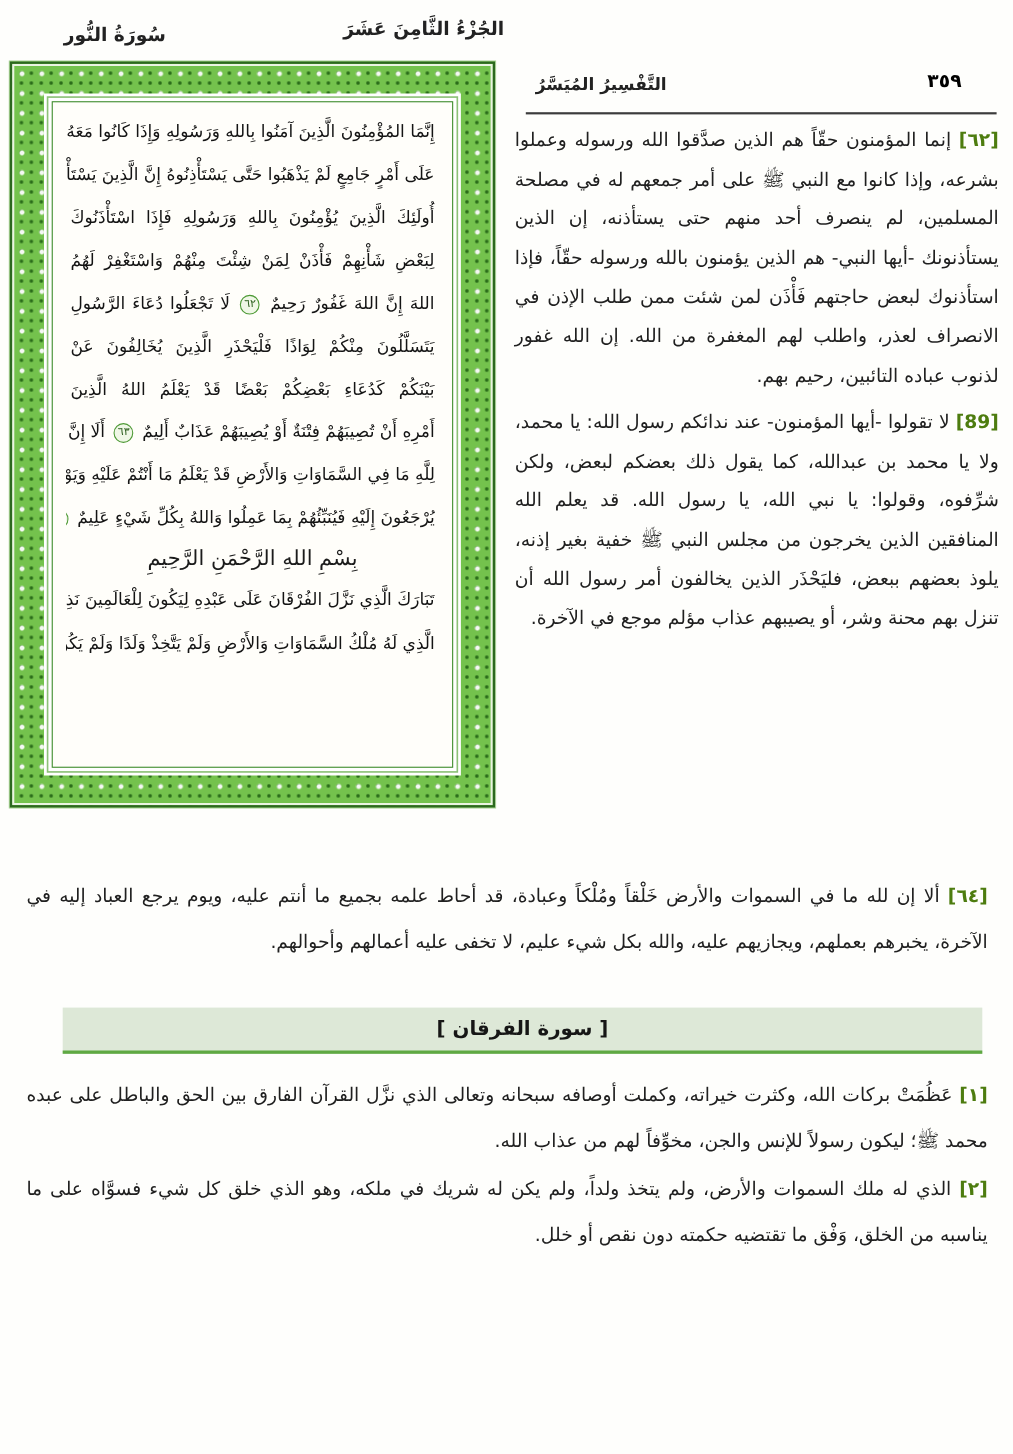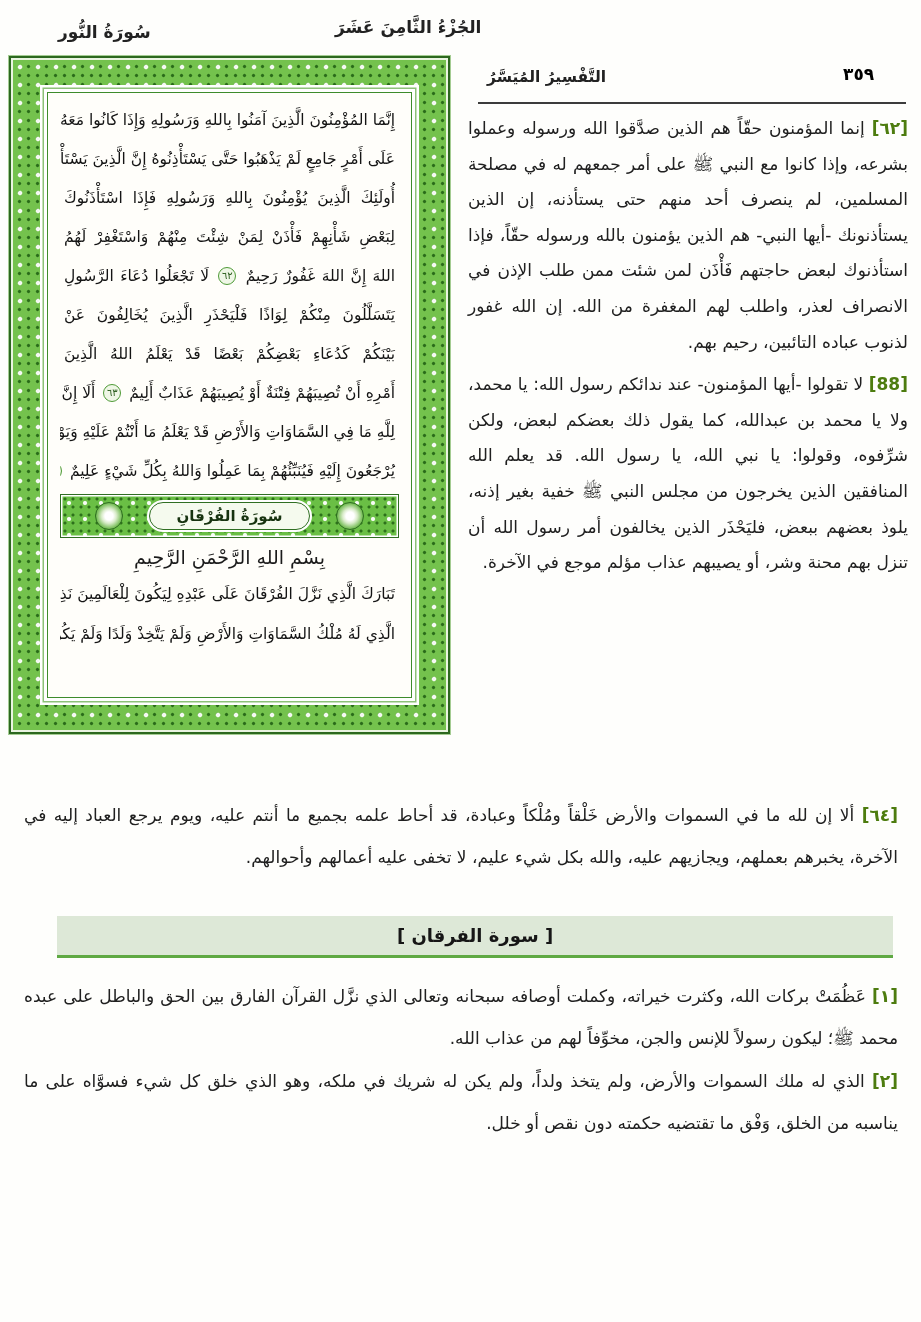--- a/index.html
+++ b/index.html
@@ -4,21 +4,21 @@
 <style>
   * { margin:0; padding:0; box-sizing:border-box; }
   html,body { background:#ffffff; }
   body {
     width:921px; height:1322px; position:relative; overflow:hidden;
     font-family:"DejaVu Sans", sans-serif; color:#1d1d1d; direction:rtl;
     background:#fefefc;
   }
   .hdr-label { position:absolute; font-weight:bold; color:#222; }
   #surah-nur-label { top:22px; left:58px; font-size:17px; }
-  #juz-label { top:17px; left:335px; font-size:17px; }
+  #juz-label { top:17px; left:312px; font-size:17px; }
   #tafsir-title { top:68px; left:487px; font-size:15.5px; }
   #page-number { top:64px; left:843px; font-size:17px; color:#000000; }
   #header-rule { position:absolute; top:102px; left:478px; width:428px; height:2px; background:#3c3c3c; }
 
   
   #quran-frame {
     position:absolute; top:56px; left:9px; width:441px; height:678px;
     padding:34px 36px;
     background-color:#74c24d;
     background-image:
@@ -160,27 +160,20 @@
       <span>لِلَّهِ مَا فِي السَّمَاوَاتِ وَالأَرْضِ قَدْ يَعْلَمُ مَا أَنْتُمْ عَلَيْهِ وَيَوْمَ</span>
       
       
     </div>
     <div class="q-line">
       <span>يُرْجَعُونَ إِلَيْهِ فَيُنَبِّئُهُمْ بِمَا عَمِلُوا وَاللهُ بِكُلِّ شَيْءٍ عَلِيمٌ</span>
       <span class="ayah-badge">٦٤</span>
       
     </div>
 
-    <div id="surah-banner">
-      <div class="rosette" id="rosette-right"></div>
-      <div class="cartouche">
-        <span>سُورَةُ الفُرْقَانِ</span>
-      </div>
-      <div class="rosette" id="rosette-left"></div>
-    </div>
 
     <div id="bismillah">بِسْمِ اللهِ الرَّحْمَنِ الرَّحِيمِ</div>
 
     <div class="q-line f-line">
       <span>تَبَارَكَ الَّذِي نَزَّلَ الفُرْقَانَ عَلَى عَبْدِهِ لِيَكُونَ لِلْعَالَمِينَ نَذِيرًا</span>
       
       
     </div>
     <div class="q-line f-line">
       <span>الَّذِي لَهُ مُلْكُ السَّمَاوَاتِ وَالأَرْضِ وَلَمْ يَتَّخِذْ وَلَدًا وَلَمْ يَكُنْ</span>
@@ -190,21 +183,21 @@
 
   </div>
 </div>
 
 <div id="tafsir-column">
   <p>
     <span class="vmark">[٦٢]</span>
     <span>إنما المؤمنون حقّاً هم الذين صدَّقوا الله ورسوله وعملوا بشرعه، وإذا كانوا مع النبي ﷺ على أمر جمعهم له في مصلحة المسلمين، لم ينصرف أحد منهم حتى يستأذنه، إن الذين يستأذنونك -أيها النبي- هم الذين يؤمنون بالله ورسوله حقّاً، فإذا استأذنوك لبعض حاجتهم فَأْذَن لمن شئت ممن طلب الإذن في الانصراف لعذر، واطلب لهم المغفرة من الله. إن الله غفور لذنوب عباده التائبين، رحيم بهم.</span>
   </p>
   <p>
-    <span class="vmark">[88]</span>
+    <span class="vmark">[89]</span>
     <span>لا تقولوا -أيها المؤمنون- عند ندائكم رسول الله: يا محمد، ولا يا محمد بن عبدالله، كما يقول ذلك بعضكم لبعض، ولكن شرِّفوه، وقولوا: يا نبي الله، يا رسول الله. قد يعلم الله المنافقين الذين يخرجون من مجلس النبي ﷺ خفية بغير إذنه، يلوذ بعضهم ببعض، فليَحْذَر الذين يخالفون أمر رسول الله أن تنزل بهم محنة وشر، أو يصيبهم عذاب مؤلم موجع في الآخرة.</span>
   </p>
 </div>
 
 <p class="full-para" id="tafsir-verse-64">
   <span class="vmark">[٦٤]</span>
   <span>ألا إن لله ما في السموات والأرض خَلْقاً ومُلْكاً وعبادة، قد أحاط علمه بجميع ما أنتم عليه، ويوم يرجع العباد إليه في الآخرة، يخبرهم بعملهم، ويجازيهم عليه، والله بكل شيء عليم، لا تخفى عليه أعمالهم وأحوالهم.</span>
 </p>
 
 <div id="furqan-section-banner">[  سورة الفرقان  ]</div>

